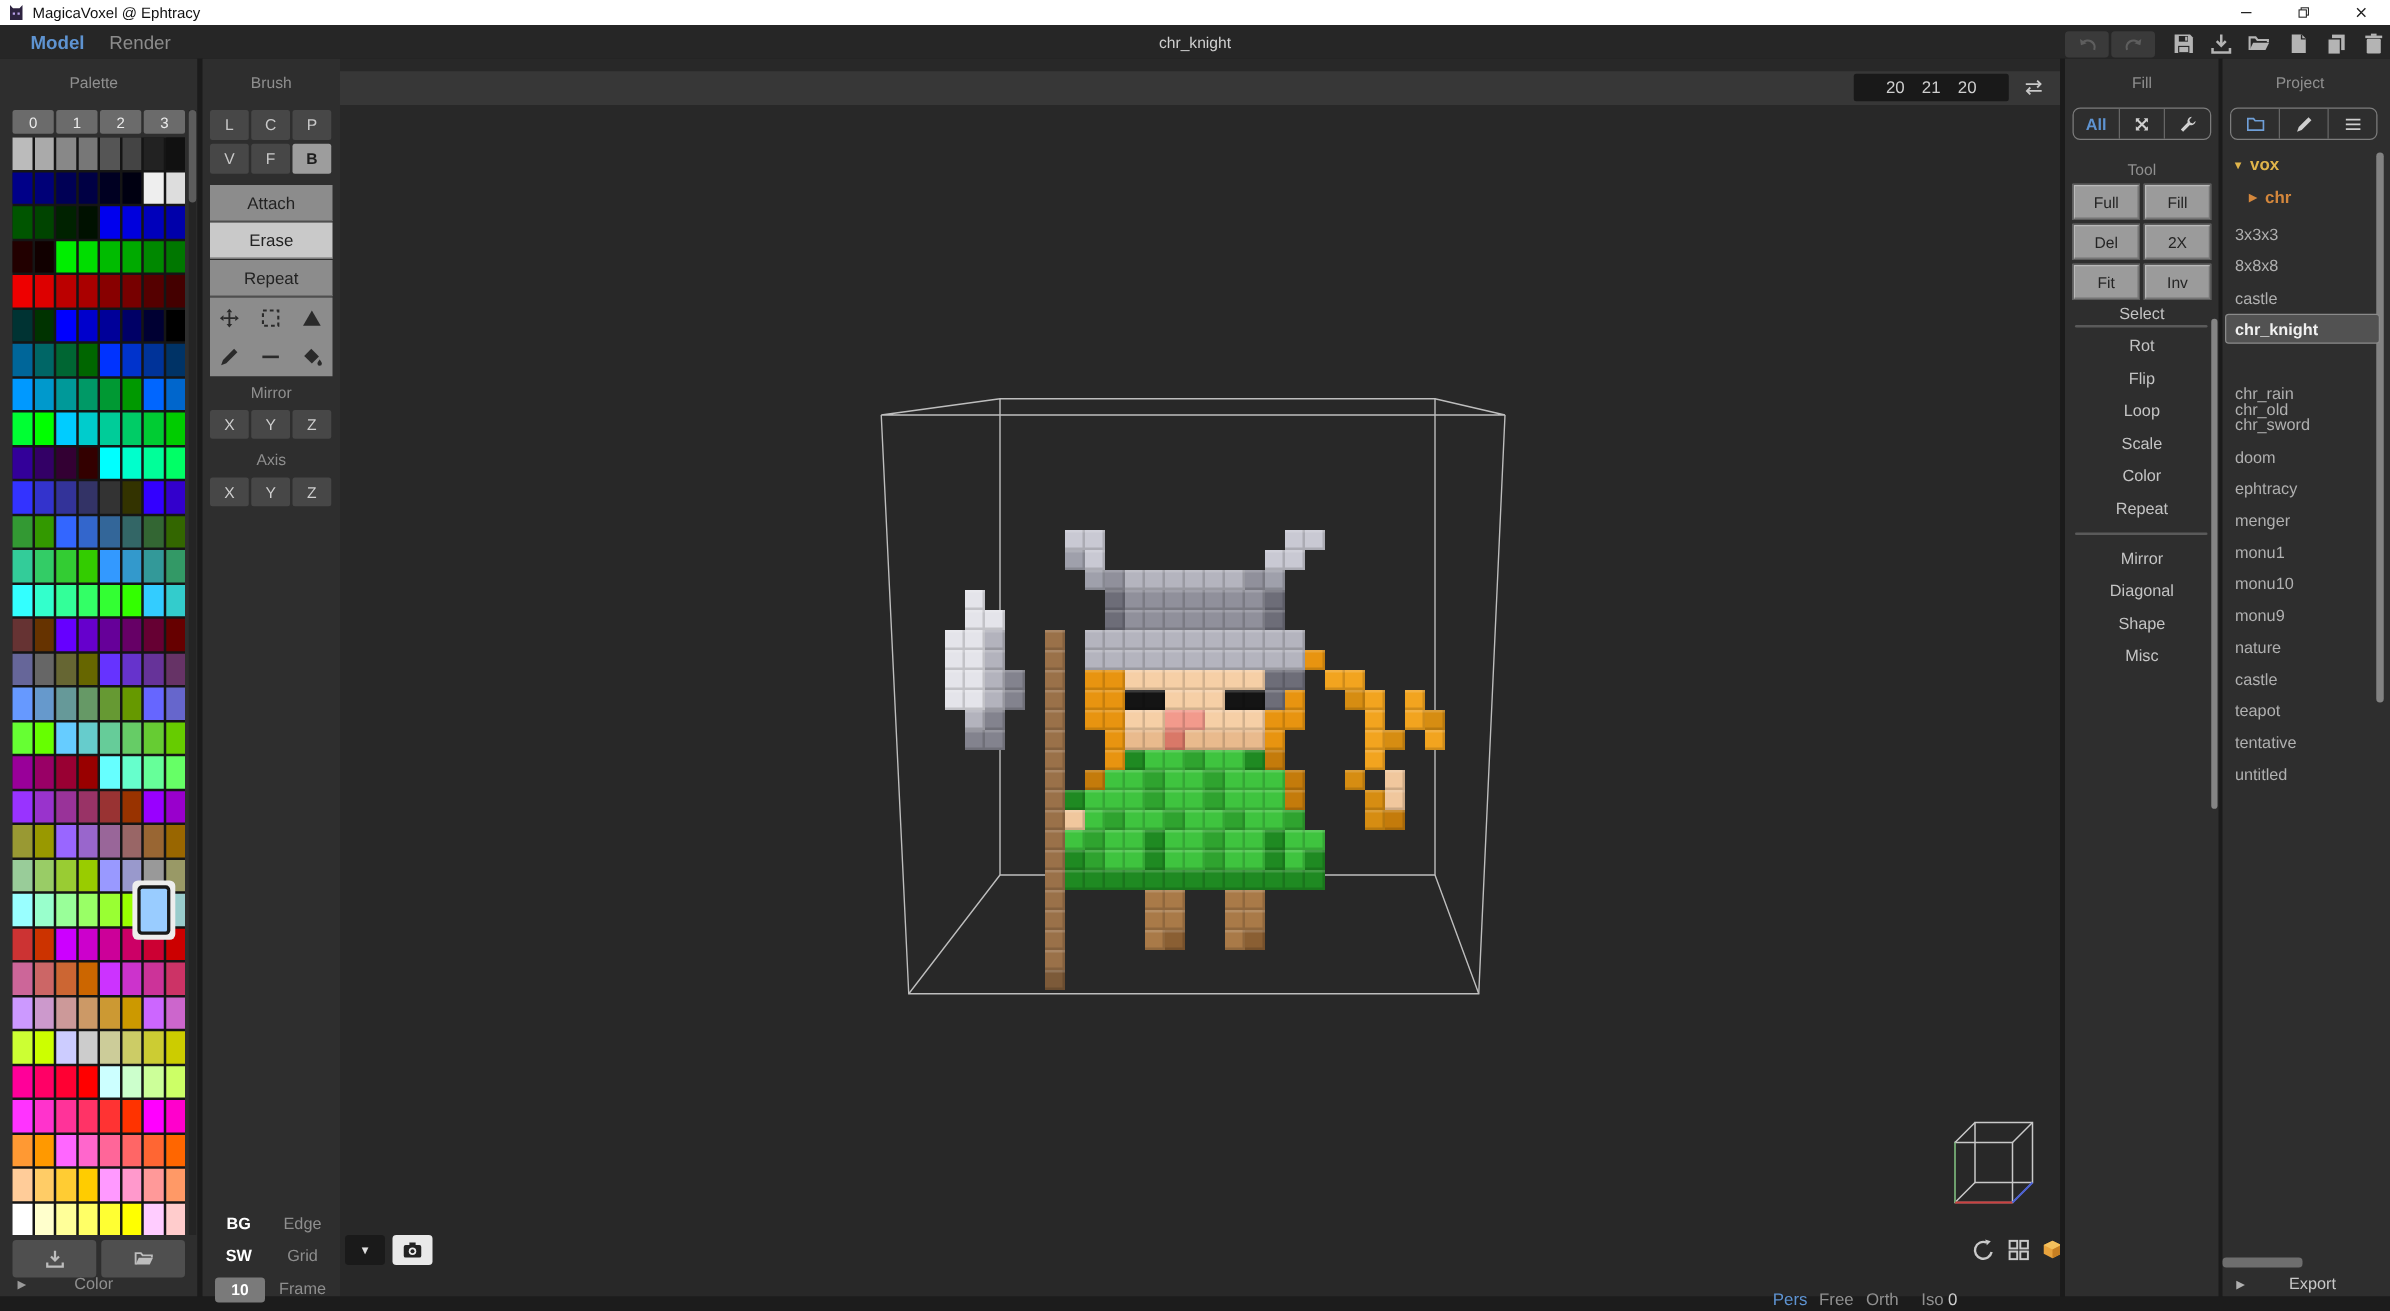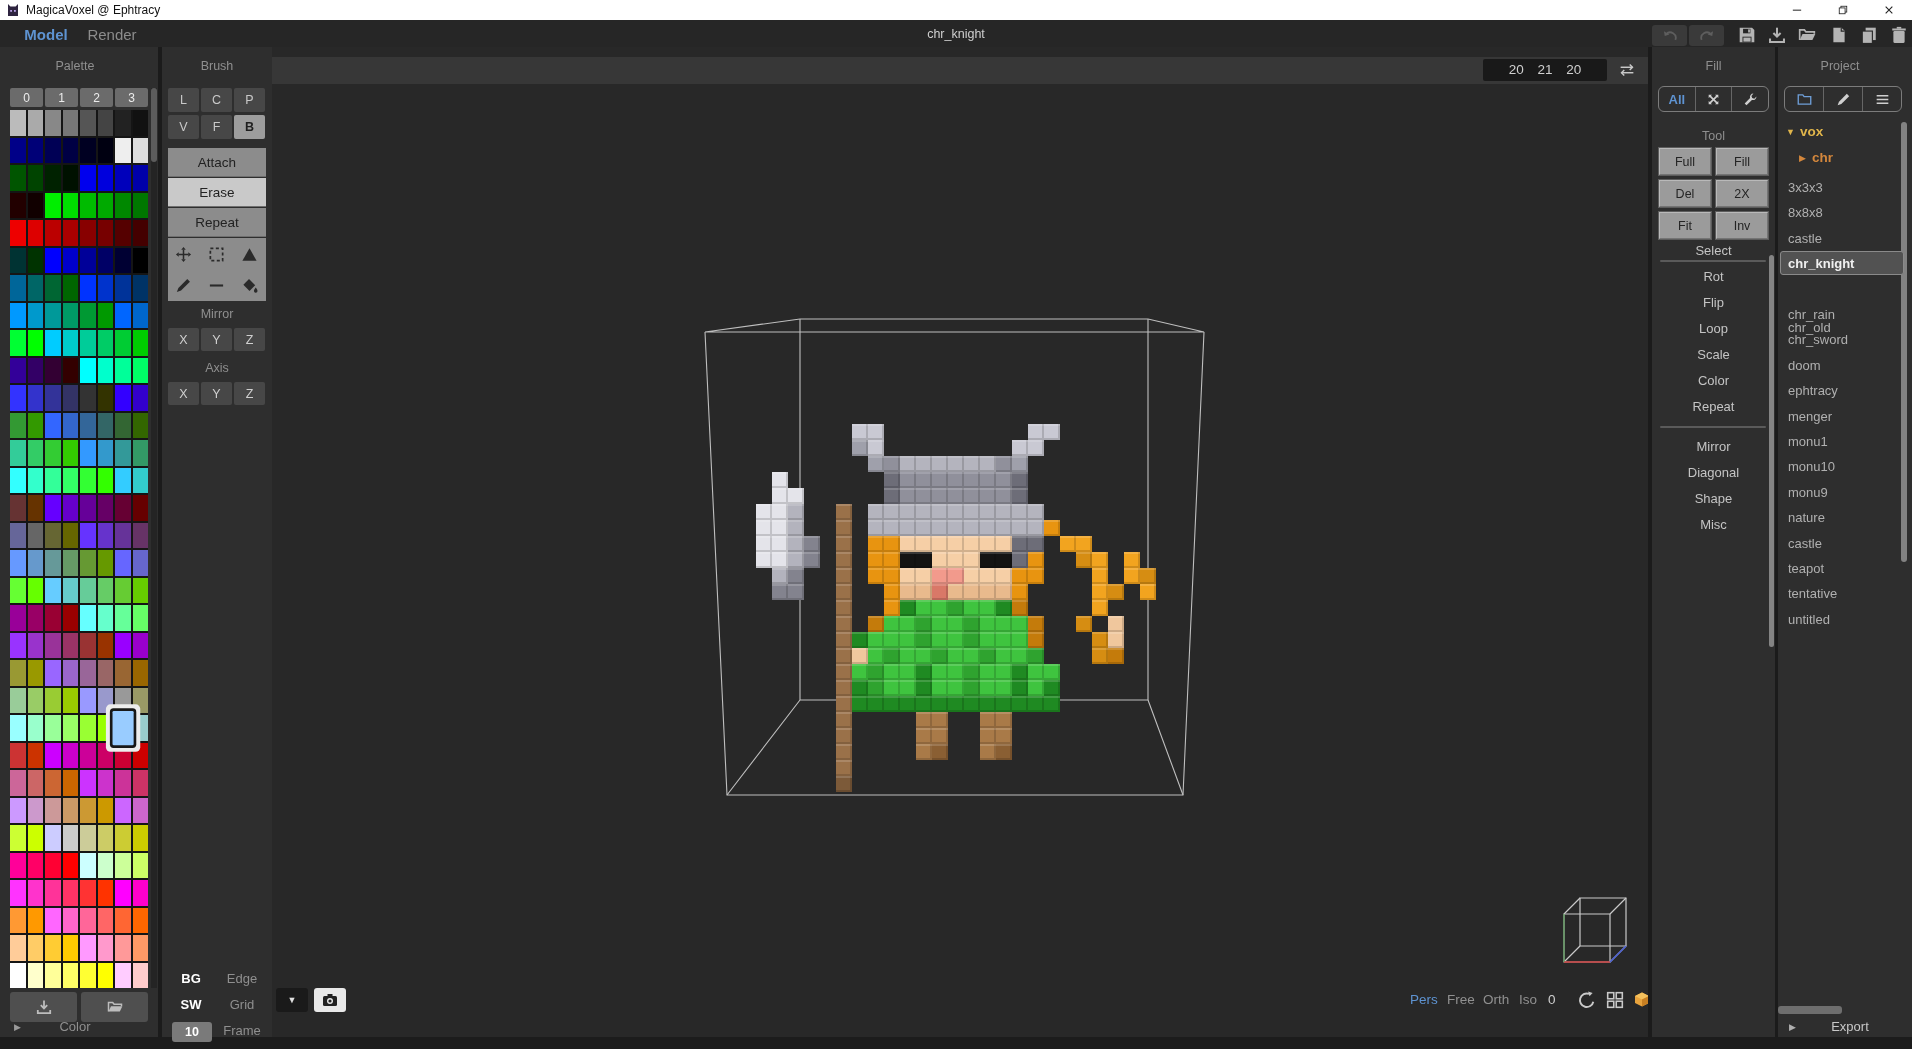--- a/index.html
+++ b/index.html
@@ -62,21 +62,21 @@
   .viewport{position:absolute;left:272px;top:47px;width:1376px;height:990px;background:#282828;}
   .sizebar{position:absolute;left:272px;top:57px;width:1376px;height:27px;background:#373737;}
   .numbox{position:absolute;left:1483px;top:59px;width:124px;height:22px;background:#191919;border-radius:2px;
           color:#cfcfcf;font-size:13.5px;text-align:center;line-height:22px;word-spacing:10px;}
   .swapbtn{position:absolute;left:1613px;top:58px;width:28px;height:24px;color:#c9c9c9;display:flex;align-items:center;justify-content:center;}
   .swapbtn svg{width:20px;height:14px;}
   .vox{position:absolute;box-shadow:inset 0 2px 0 rgba(255,255,255,.16),inset -2px -2px 0 rgba(0,0,0,.15);}
   .consolebtn{position:absolute;top:988px;height:24px;border-radius:3px;display:flex;align-items:center;justify-content:center;}
   #console-input{position:absolute;left:352px;top:988px;width:1050px;height:24px;background:#1a1a1a;border:none;
     border-radius:3px;color:#9a9a9a;font-family:"DejaVu Sans Mono",monospace;font-size:15px;padding:0 0 0 16px;box-sizing:border-box;outline:none;}
-  .cmode{position:absolute;top:990px;height:20px;line-height:20px;font-size:13.5px;color:#909090;text-align:left;width:36px;}
+  .cmode{position:absolute;top:1030px;height:20px;line-height:20px;font-size:13.5px;color:#909090;text-align:right;width:36px;}
   .cmode.active{color:#5e93d1;}
   .viewicon{position:absolute;top:990px;width:22px;height:20px;color:#c9c9c9;}
   .viewicon svg{width:18px;height:18px;margin:1px auto;}
 
   
   .seg{position:absolute;border:1px solid #7c7c7c;border-radius:6px;display:flex;box-sizing:border-box;}
   .seg>div{flex:1;display:flex;align-items:center;justify-content:center;color:#cfcfcf;text-align:right;}
   .seg>div+div{border-left:1px solid #666;}
   .seg svg{width:15px;height:15px;}
   .egrid{position:absolute;width:54px;height:29px;background:#9b9b9b;border:1px solid #5c5c5c;box-sizing:border-box;

